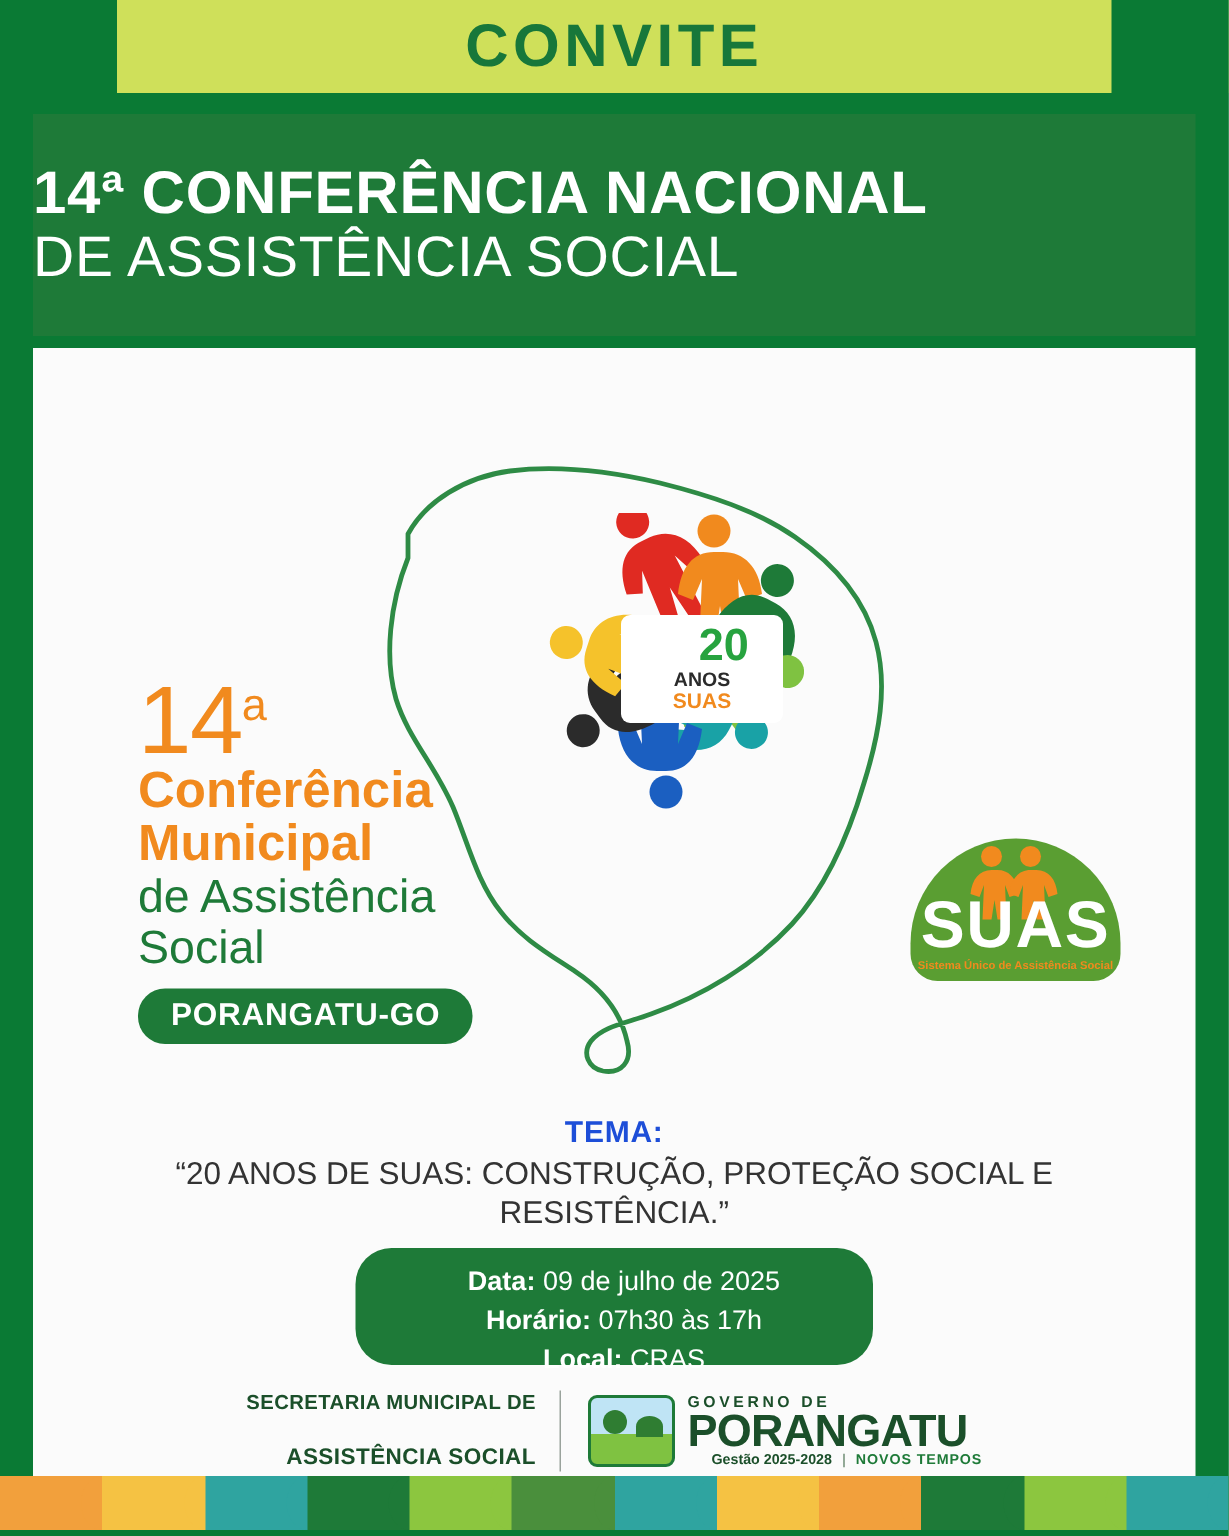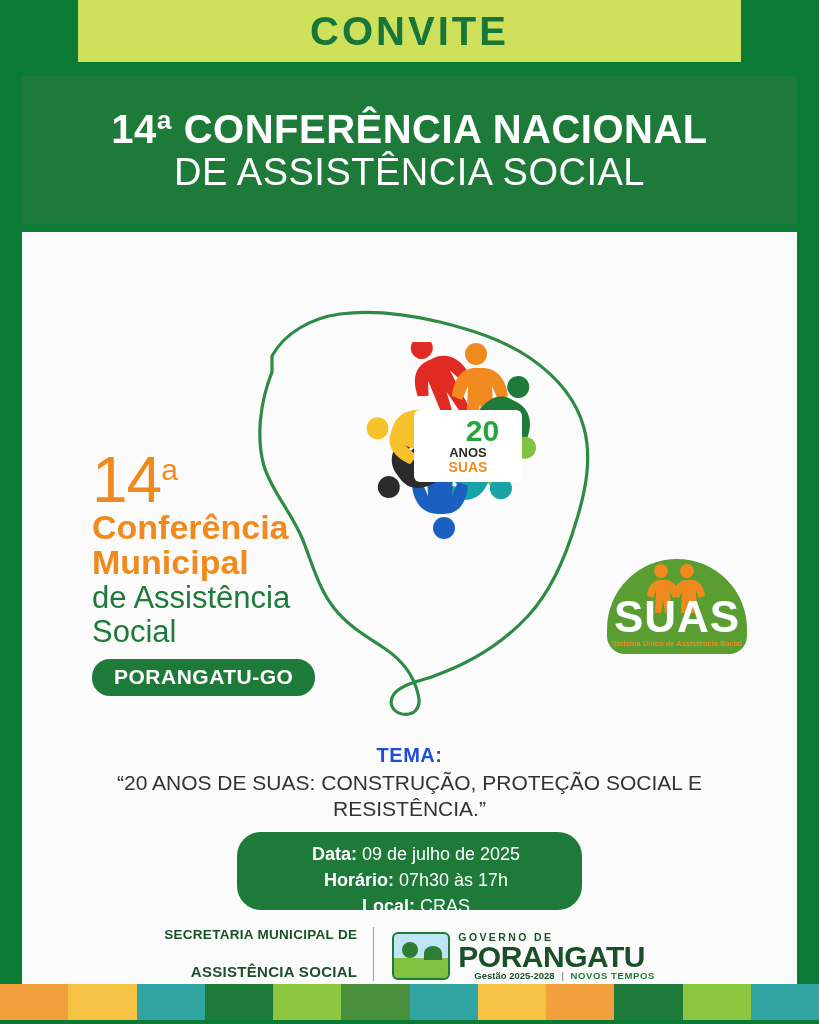--- a/index.html
+++ b/index.html
@@ -43,21 +43,20 @@
   }
 
   
   .title-block {
     position: absolute;
     top: 76px; left: 22px;
     width: 775px; height: 148px;
     background: #1e7a38;
     display: flex;
     flex-direction: column;
-    align-items: center;
     justify-content: center;
     padding-top: 4px;
   }
   .title-line1 {
     color: #ffffff;
     font-size: 40px;
     font-weight: 800;
     letter-spacing: 0.5px;
     line-height: 1.05;
     white-space: nowrap;
@@ -215,21 +214,21 @@
     line-height: 1.45;
     padding-left: 13px;
   }
   .info-pill b { font-weight: 800; }
 
   
   .foot {
     position: absolute;
     top: 695px; left: 0; width: 775px;
     display: flex;
-    align-items: flex-end;
+    align-items: center;
     justify-content: center;
     gap: 18px;
   }
   .sec-text {
     text-align: right;
     color: #1b4f2a;
     line-height: 1.2;
     padding-right: 16px;
     border-right: 1.5px solid #9aa39c;
   }

